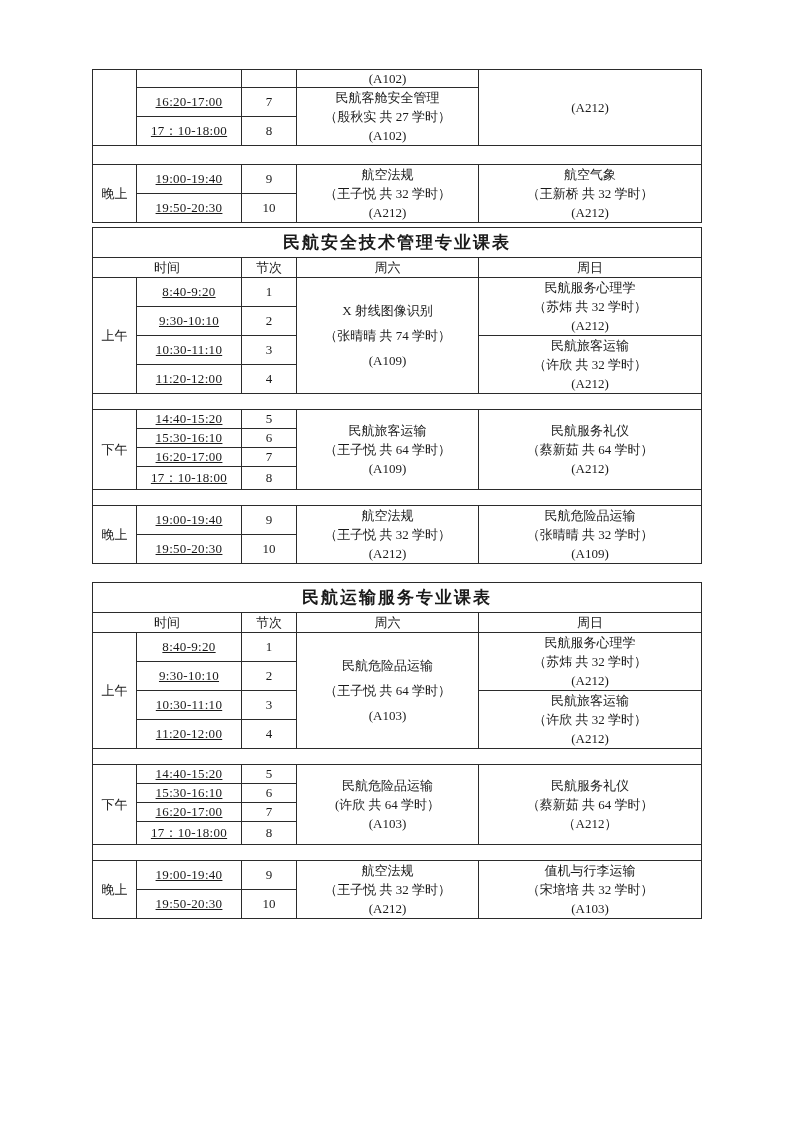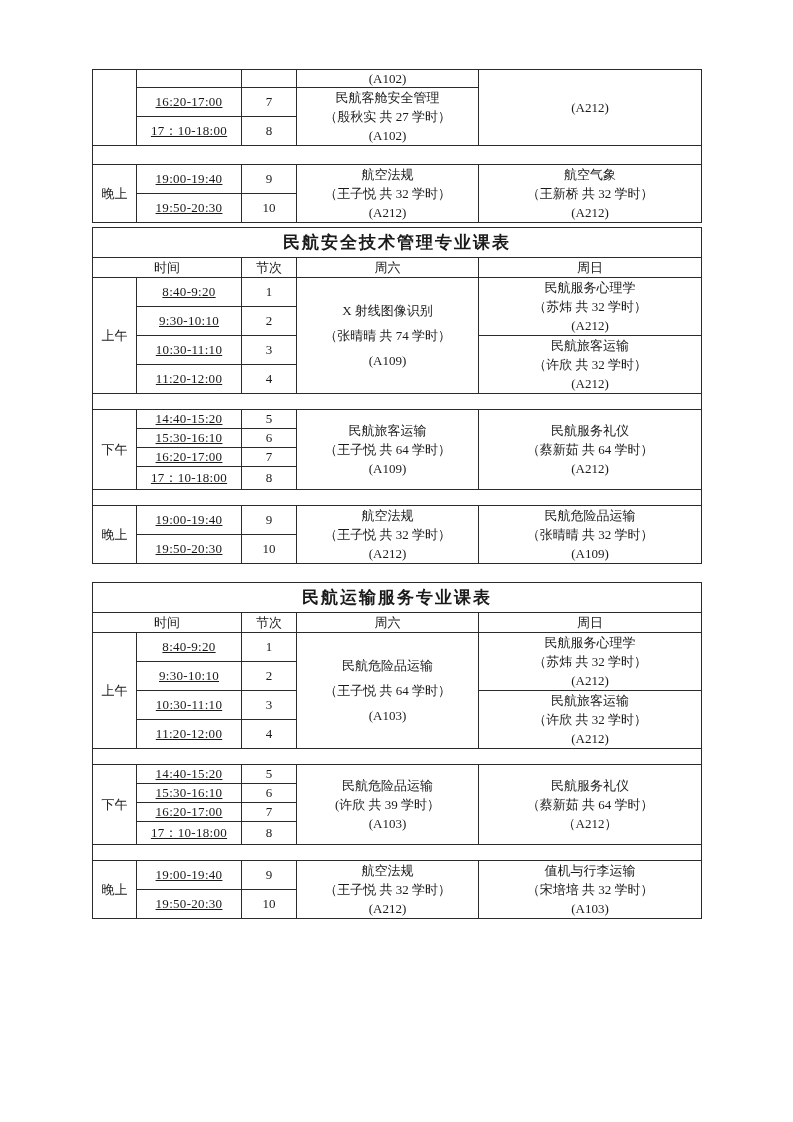--- a/index.html
+++ b/index.html
@@ -296,21 +296,21 @@
     <tr class="rh16">
       <td colspan="5"></td>
     </tr>
     <tr class="rh19">
       <td rowspan="4">下午</td>
       <td class="timecell">14:40-15:20</td>
       <td>5</td>
       <td rowspan="4">
         <div class="course">
           <div>民航危险品运输</div>
-          <div>(许欣 共 39 学时）</div>
+          <div>(许欣 共 64 学时）</div>
           <div>(A103)</div>
         </div>
       </td>
       <td rowspan="4">
         <div class="course">
           <div>民航服务礼仪</div>
           <div>（蔡新茹 共 64 学时）</div>
           <div>（A212）</div>
         </div>
       </td>

